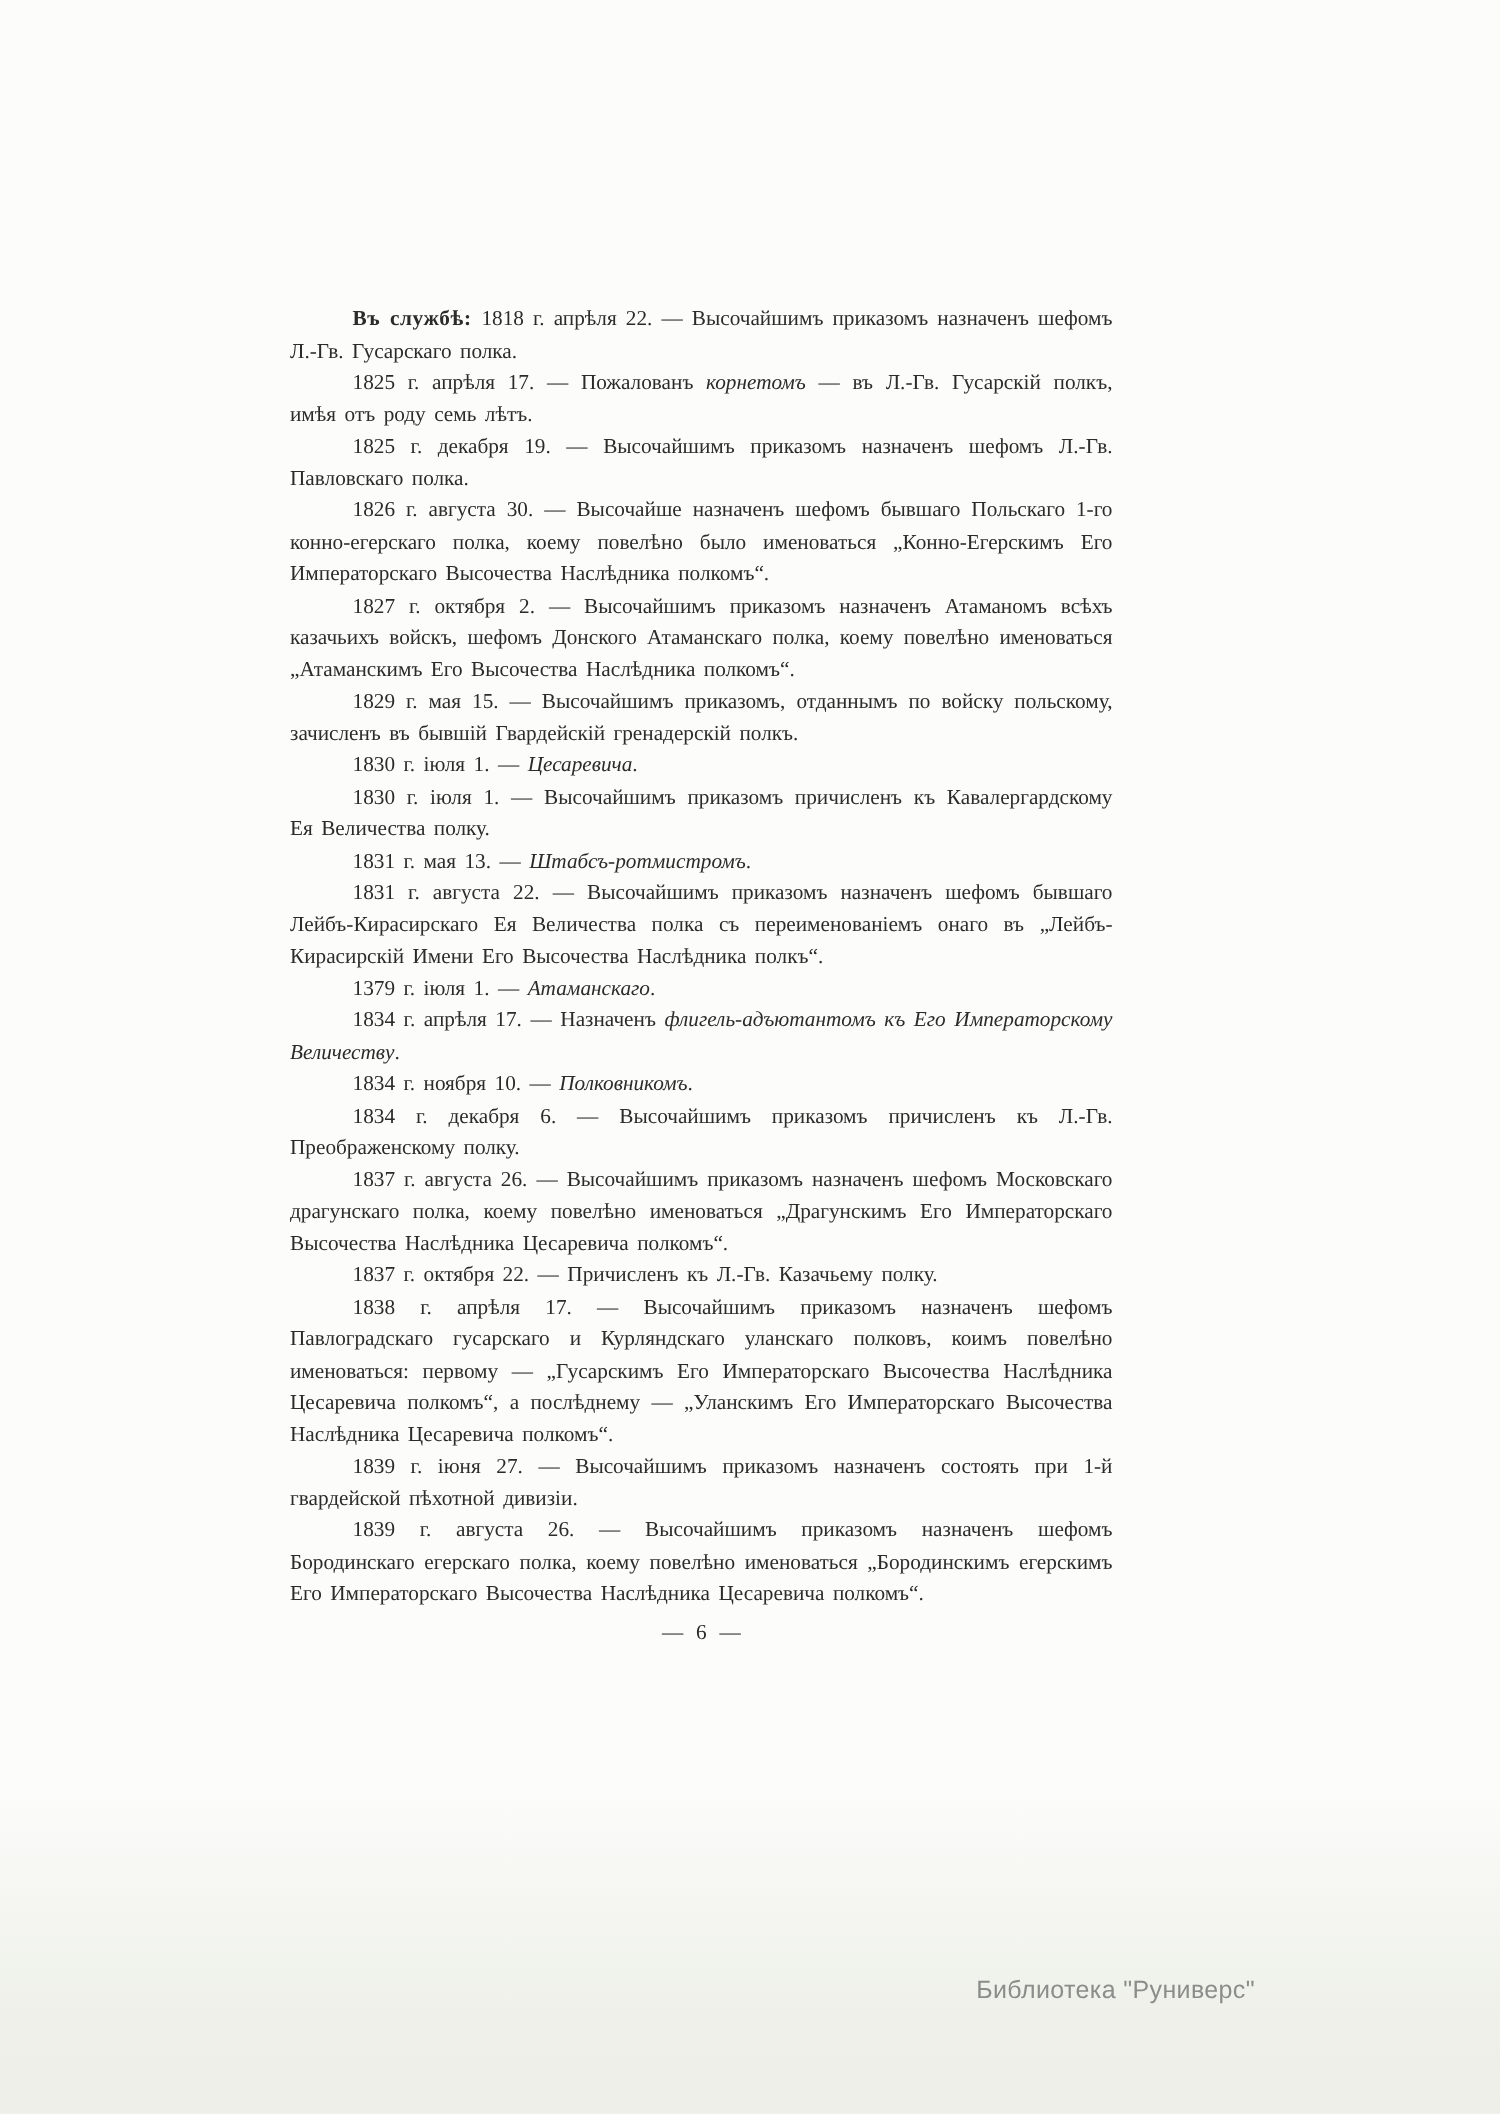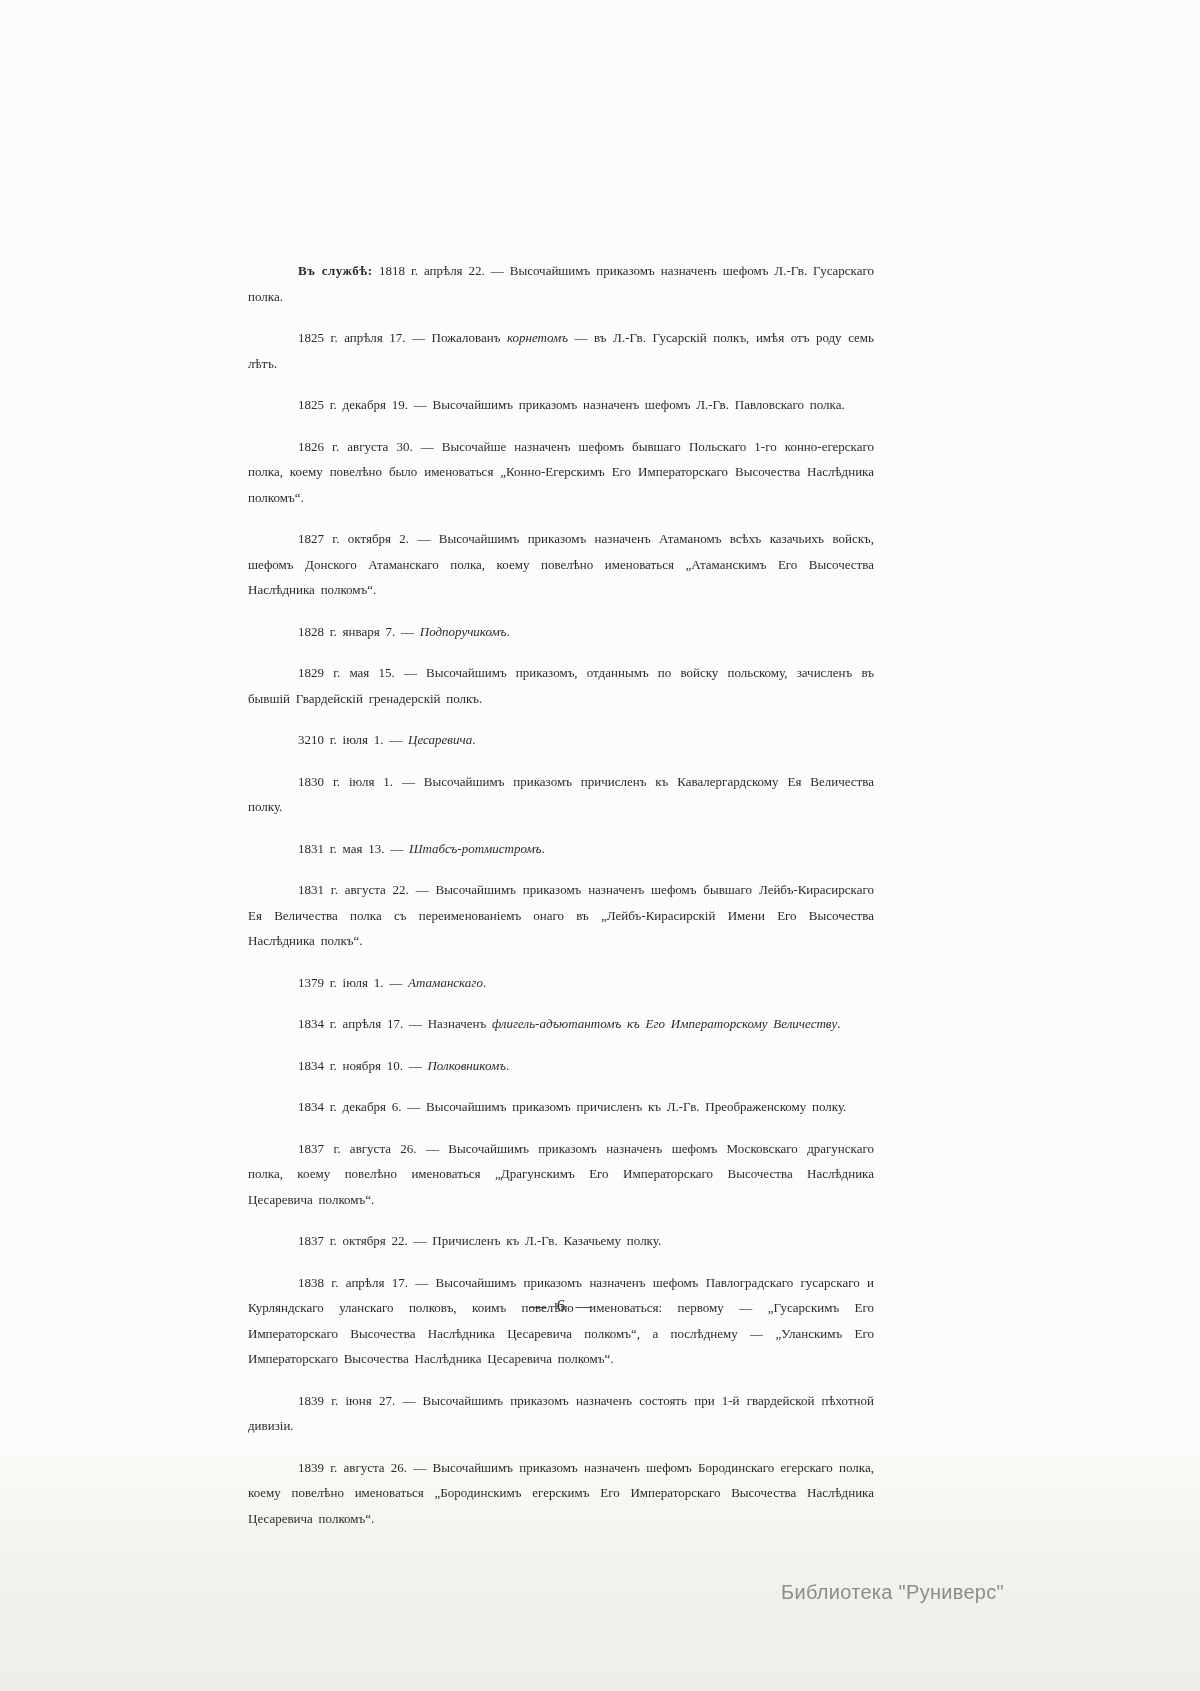--- a/index.html
+++ b/index.html
@@ -24,22 +24,22 @@
     pointer-events: none;
   }
   .text-block {
     position: absolute;
     left: 232px;
     top: 242px;
     width: 658px;
     color: #2b2b2b;
   }
   .para {
-    margin: 16px;
-    font-size: 13px;
+    margin: 0;
+    font-size: 17px;
     line-height: 25.5px;
     text-align: justify;
     text-indent: 50px;
     word-spacing: 2.5px;
   }
   .para .b {
     font-weight: bold;
     letter-spacing: 0.5px;
   }
   .para .i {
@@ -69,23 +69,22 @@
 <body>
 
 <div class="bottom-tint"></div>
 
 <div class="text-block">
     <p class="para"><span class="b">Въ службѣ: </span><span>1818 г. апрѣля 22. — Высочайшимъ приказомъ назначенъ шефомъ Л.-Гв. Гусарскаго полка.</span></p>
     <p class="para"><span>1825 г. апрѣля 17. — Пожалованъ </span><span class="i">корнетомъ</span><span> — въ Л.-Гв. Гусарскій полкъ, имѣя отъ роду семь лѣтъ.</span></p>
     <p class="para"><span>1825 г. декабря 19. — Высочайшимъ приказомъ назначенъ шефомъ Л.-Гв. Павловскаго полка.</span></p>
     <p class="para"><span>1826 г. августа 30. — Высочайше назначенъ шефомъ бывшаго Польскаго 1-го конно-егерскаго полка, коему повелѣно было именоваться „Конно-Егерскимъ Его Императорскаго Высочества Наслѣдника полкомъ“.</span></p>
     <p class="para"><span>1827 г. октября 2. — Высочайшимъ приказомъ назначенъ Атаманомъ всѣхъ казачьихъ войскъ, шефомъ Донского Атаманскаго полка, коему повелѣно именоваться „Атаманскимъ Его Высочества Наслѣдника полкомъ“.</span></p>
-    <p class="para"><span>1828 г. января 7. — </span><span class="i">Подпоручикомъ</span><span>.</span></p>
     <p class="para"><span>1829 г. мая 15. — Высочайшимъ приказомъ, отданнымъ по войску польскому, зачисленъ въ бывшій Гвардейскій гренадерскій полкъ.</span></p>
-    <p class="para"><span>3210 г. іюля 1. — </span><span class="i">Цесаревича</span><span>.</span></p>
+    <p class="para"><span>1830 г. іюля 1. — </span><span class="i">Цесаревича</span><span>.</span></p>
     <p class="para"><span>1830 г. іюля 1. — Высочайшимъ приказомъ причисленъ къ Кавалергардскому Ея Величества полку.</span></p>
     <p class="para"><span>1831 г. мая 13. — </span><span class="i">Штабсъ-ротмистромъ</span><span>.</span></p>
     <p class="para"><span>1831 г. августа 22. — Высочайшимъ приказомъ назначенъ шефомъ бывшаго Лейбъ-Кирасирскаго Ея Величества полка съ переименованіемъ онаго въ „Лейбъ-Кирасирскій Имени Его Высочества Наслѣдника полкъ“.</span></p>
     <p class="para"><span>1379 г. іюля 1. — </span><span class="i">Атаманскаго</span><span>.</span></p>
     <p class="para"><span>1834 г. апрѣля 17. — Назначенъ </span><span class="i">флигель-адъютантомъ къ Его Императорскому Величеству</span><span>.</span></p>
     <p class="para"><span>1834 г. ноября 10. — </span><span class="i">Полковникомъ</span><span>.</span></p>
     <p class="para"><span>1834 г. декабря 6. — Высочайшимъ приказомъ причисленъ къ Л.-Гв. Преображенскому полку.</span></p>
     <p class="para"><span>1837 г. августа 26. — Высочайшимъ приказомъ назначенъ шефомъ Московскаго драгунскаго полка, коему повелѣно именоваться „Драгунскимъ Его Императорскаго Высочества Наслѣдника Цесаревича полкомъ“.</span></p>
     <p class="para"><span>1837 г. октября 22. — Причисленъ къ Л.-Гв. Казачьему полку.</span></p>
     <p class="para"><span>1838 г. апрѣля 17. — Высочайшимъ приказомъ назначенъ шефомъ Павлоградскаго гусарскаго и Курляндскаго уланскаго полковъ, коимъ повелѣно именоваться: первому — „Гусарскимъ Его Императорскаго Высочества Наслѣдника Цесаревича полкомъ“, а послѣднему — „Уланскимъ Его Императорскаго Высочества Наслѣдника Цесаревича полкомъ“.</span></p>

